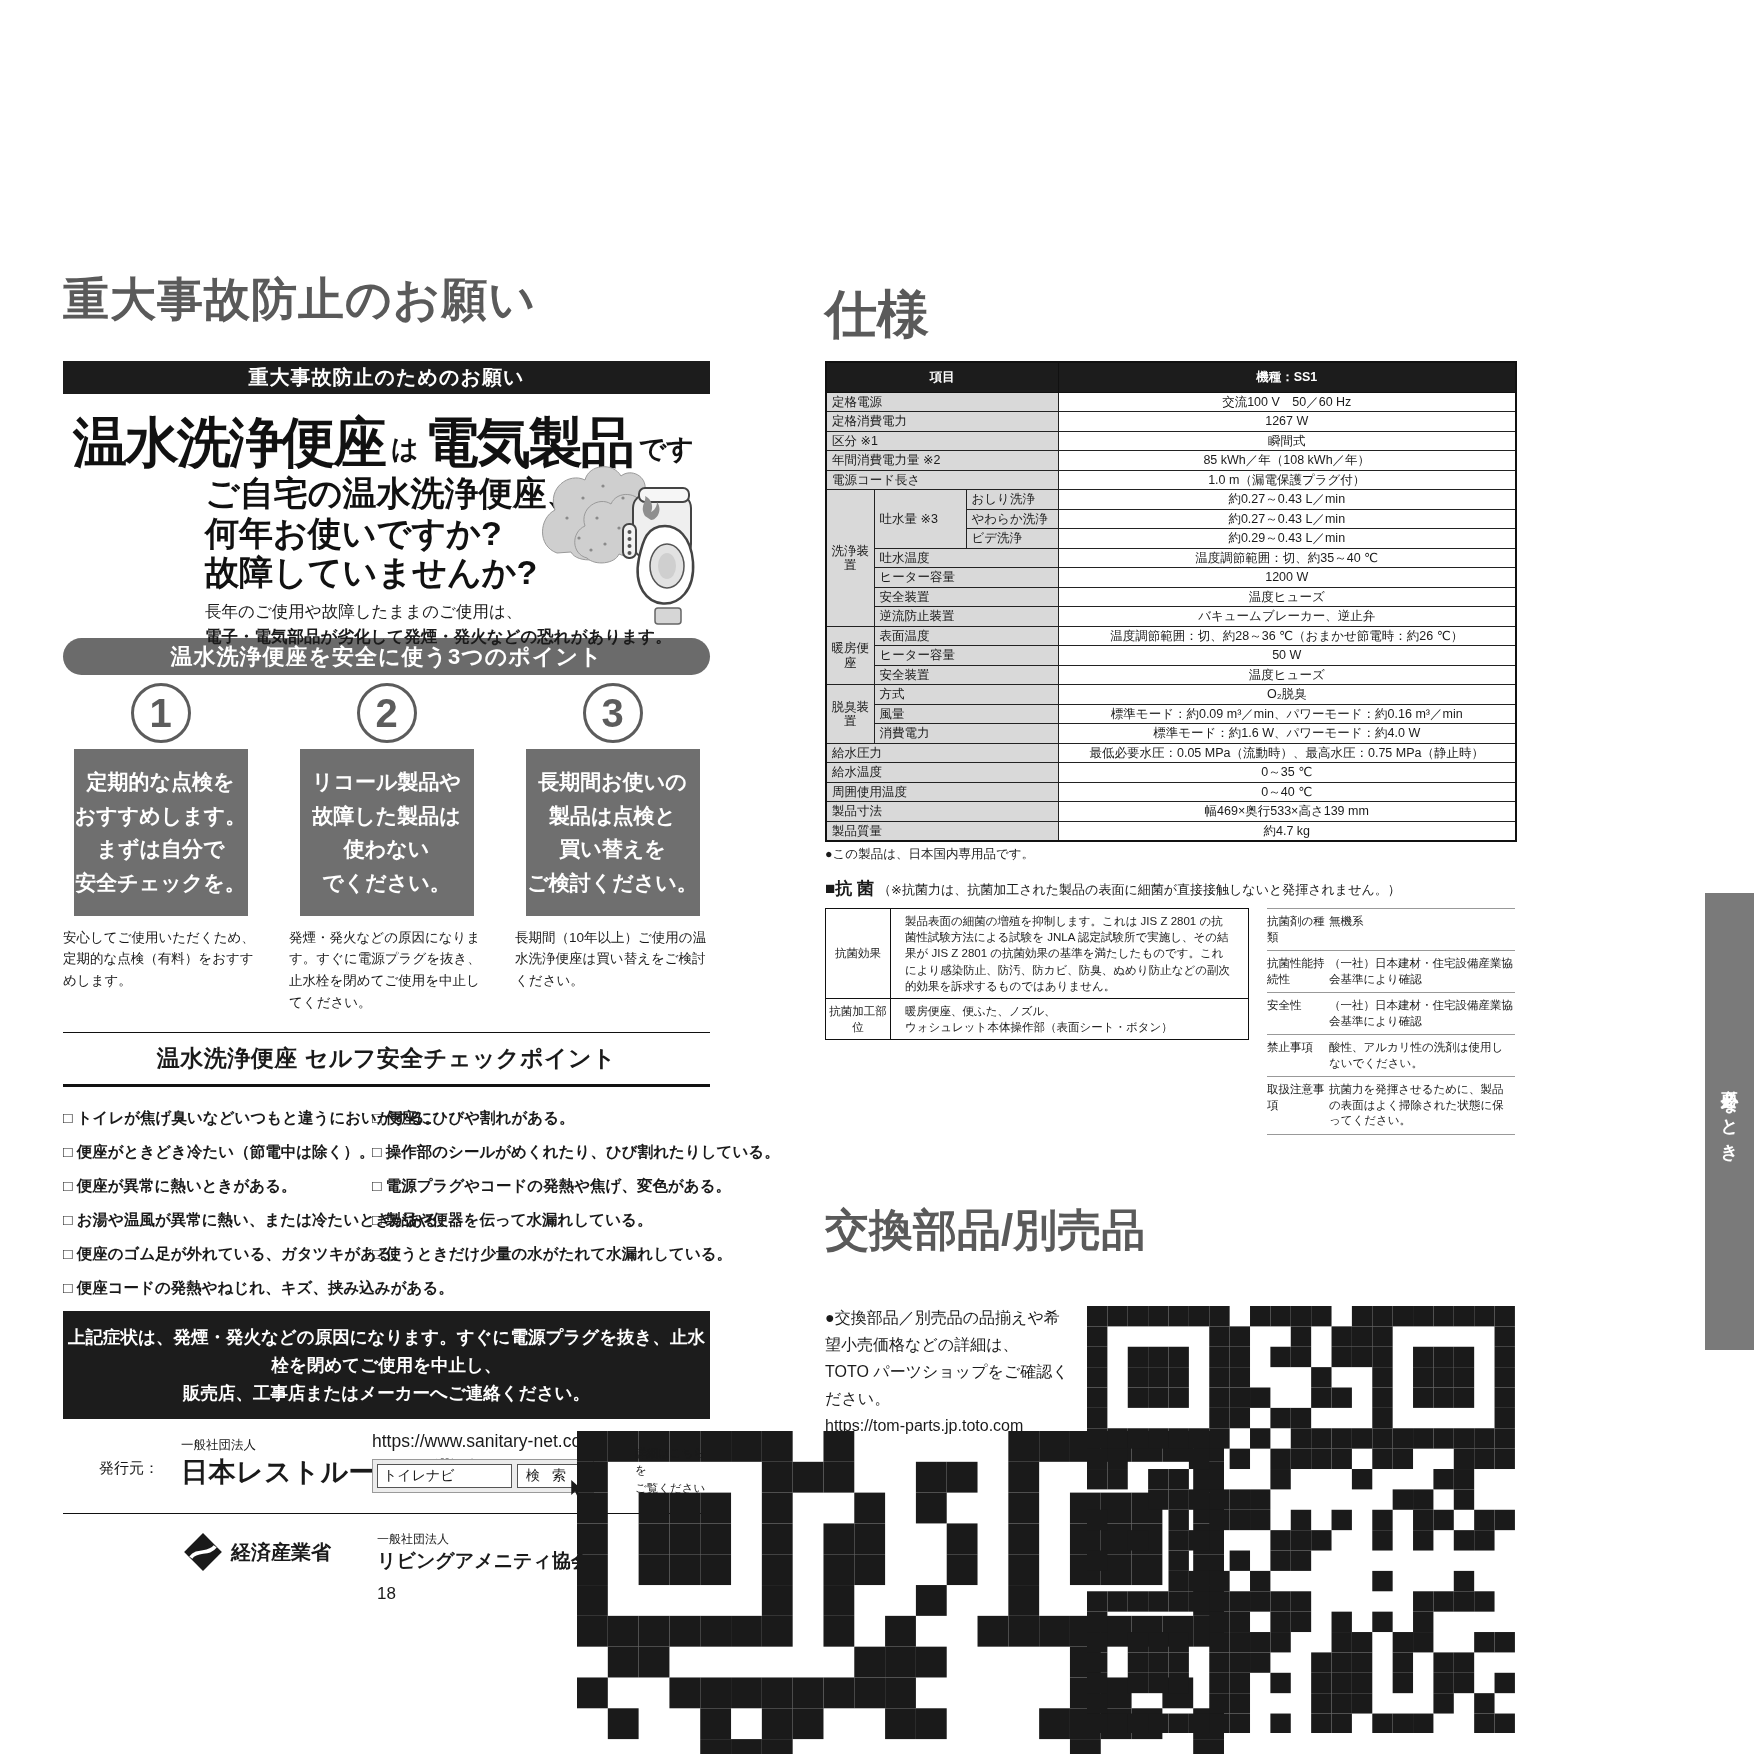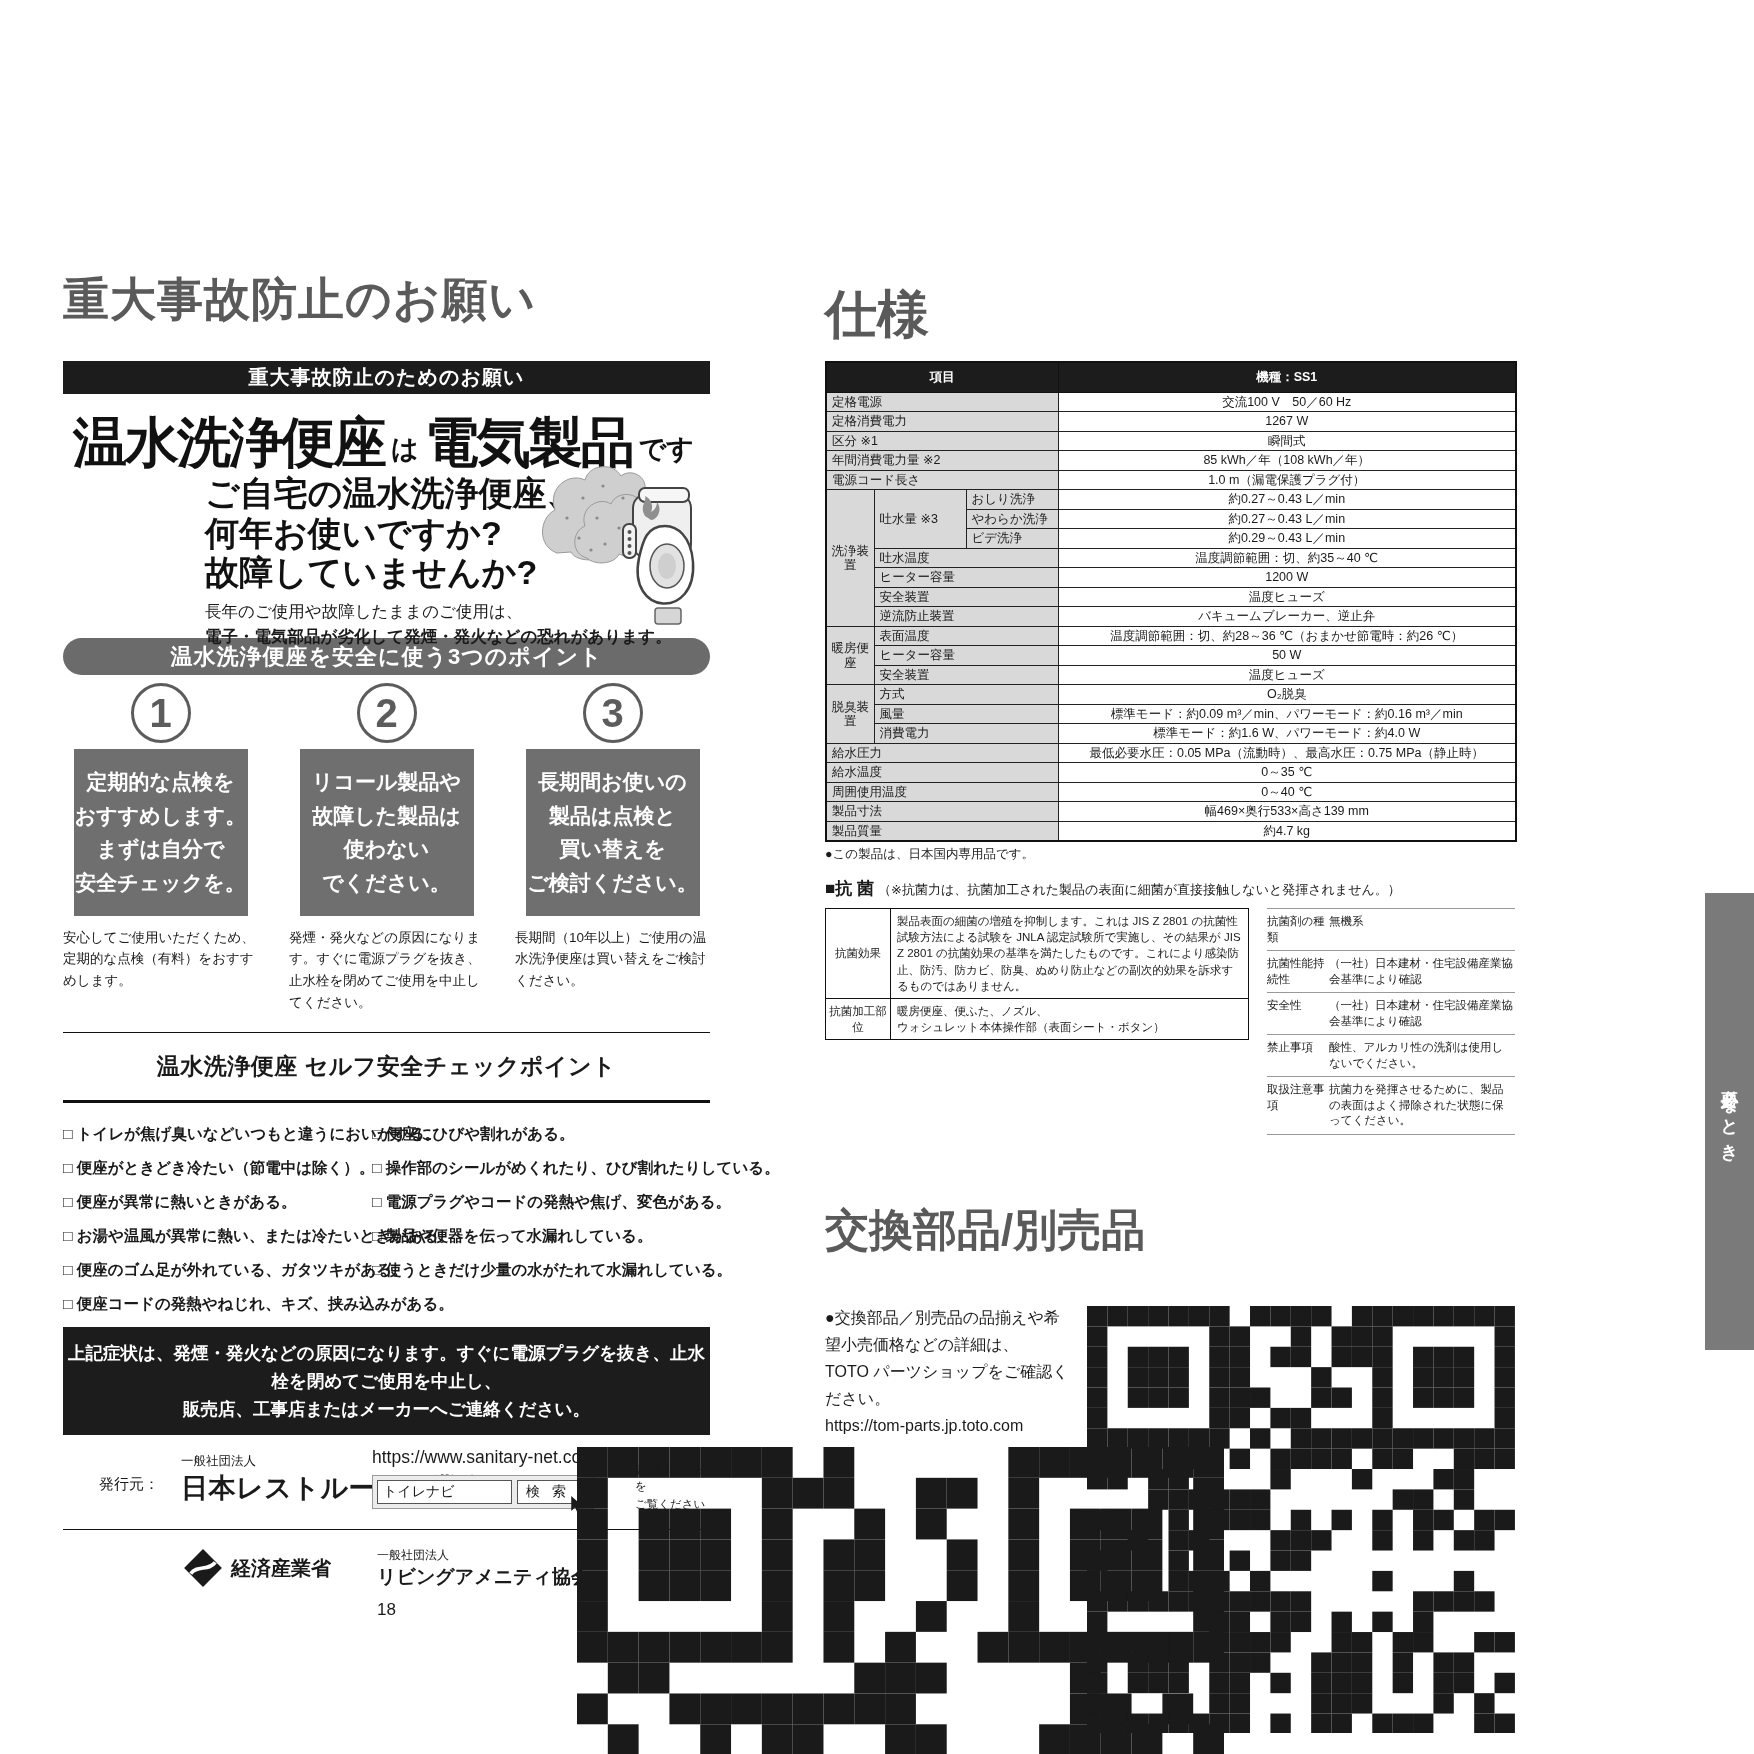--- a/index.html
+++ b/index.html
@@ -20,21 +20,21 @@
   .lead-line{font-size:34px;font-weight:600;line-height:1.16;color:#111;}
   .lead-note1{margin-top:8px;font-size:16.5px;font-weight:500;}
   .lead-note2{font-size:16.5px;font-weight:700;margin-top:3px;}
   .toilet-illu{position:absolute;right:8px;top:-16px;width:175px;height:168px;}
   .points-bar{margin-top:12px;height:37px;background:#6b6b6b;border-radius:19px;color:#fff;display:flex;align-items:center;justify-content:center;font-size:22px;font-weight:700;letter-spacing:1px;}
   .points-row{margin-top:8px;display:flex;gap:31px;}
   .point-col{width:195px;display:flex;flex-direction:column;align-items:center;}
   .point-circle{width:54px;height:54px;border:3px solid #5c5c5c;border-radius:50%;display:flex;align-items:center;justify-content:center;font-size:40px;font-weight:800;color:#5c5c5c;background:#fff;}
   .point-box{margin-top:6px;width:174px;background:#6f6f6f;color:#fff;text-align:center;padding:16px 0;font-size:21px;font-weight:600;line-height:1.6;}
   .point-note{margin-top:11px;width:100%;font-size:13.5px;line-height:1.62;font-weight:500;}
-  .check-head{margin-top:18px;border-top:1px solid #111;border-bottom:3px solid #111;padding:18px 0;text-align:center;font-size:23px;font-weight:800;letter-spacing:0.5px;}
+  .check-head{margin-top:18px;border-top:1px solid #111;border-bottom:3px solid #111;padding:10px 0;text-align:center;font-size:23px;font-weight:800;letter-spacing:0.5px;}
   .checklist{margin-top:14px;position:relative;height:198px;}
   .check-col-left{position:absolute;left:0;top:0;}
   .check-col-right{position:absolute;left:309px;top:0;}
   .check-item{font-size:15.5px;font-weight:600;line-height:34px;white-space:nowrap;}
   .warning-banner{margin-top:12px;background:#1c1c1c;color:#fff;text-align:center;padding:12px 4px;}
   .warning-line{font-size:17.5px;font-weight:700;line-height:1.6;}
   .publisher{margin-top:10px;height:76px;position:relative;}
   .pub-label{position:absolute;left:36px;top:30px;font-size:15px;}
   .pub-org{position:absolute;left:118px;top:8px;}
   .pub-org-type{font-size:12.5px;}
@@ -62,21 +62,21 @@
   table.spec th{background:#1c1c1c;color:#fff;font-weight:600;height:27px;border:1px solid #111;}
   table.spec td{border:1px solid #222;padding:1px 5px;height:16.5px;line-height:1.15;}
   table.spec td.g{background:#d9d9d9;text-align:center;padding:1px 2px;}
   table.spec td.l{background:#d9d9d9;text-align:left;}
   table.spec td.v{background:#fff;text-align:center;}
   .table-note{margin-top:4px;font-size:12.5px;}
   .ab-head{margin-top:14px;font-size:13px;}
   .ab-head .ab-title{font-size:17px;font-weight:800;margin-right:4px;}
   .ab-row-wrap{margin-top:8px;display:flex;gap:18px;align-items:flex-start;}
   .ab-left{width:424px;border:1px solid #111;border-collapse:collapse;font-size:11.5px;}
-  .ab-left td{border:1px solid #111;padding:4px 6px;line-height:1.4;vertical-align:middle;}
+  .ab-left td{border:1px solid #111;padding:4px 14px;line-height:1.4;vertical-align:middle;}
   .ab-left td.lab{width:58px;text-align:center;padding:4px 3px;}
   .ab-left td.txt{white-space:pre-line;}
   .ab-right{width:248px;font-size:11.5px;border-top:1px solid #999;}
   .ab-r-row{display:flex;border-bottom:1px solid #999;padding:5px 0;}
   .ab-r-label{width:62px;flex:0 0 62px;line-height:1.35;}
   .ab-r-text{flex:1;line-height:1.35;}
   .parts-title{margin-top:70px;font-size:44px;font-weight:800;color:#5a5a5a;line-height:1.15;}
   .parts-row{margin-top:48px;display:flex;gap:14px;}
   .parts-text{width:400px;}
   .parts-line{font-size:16px;line-height:1.7;}

